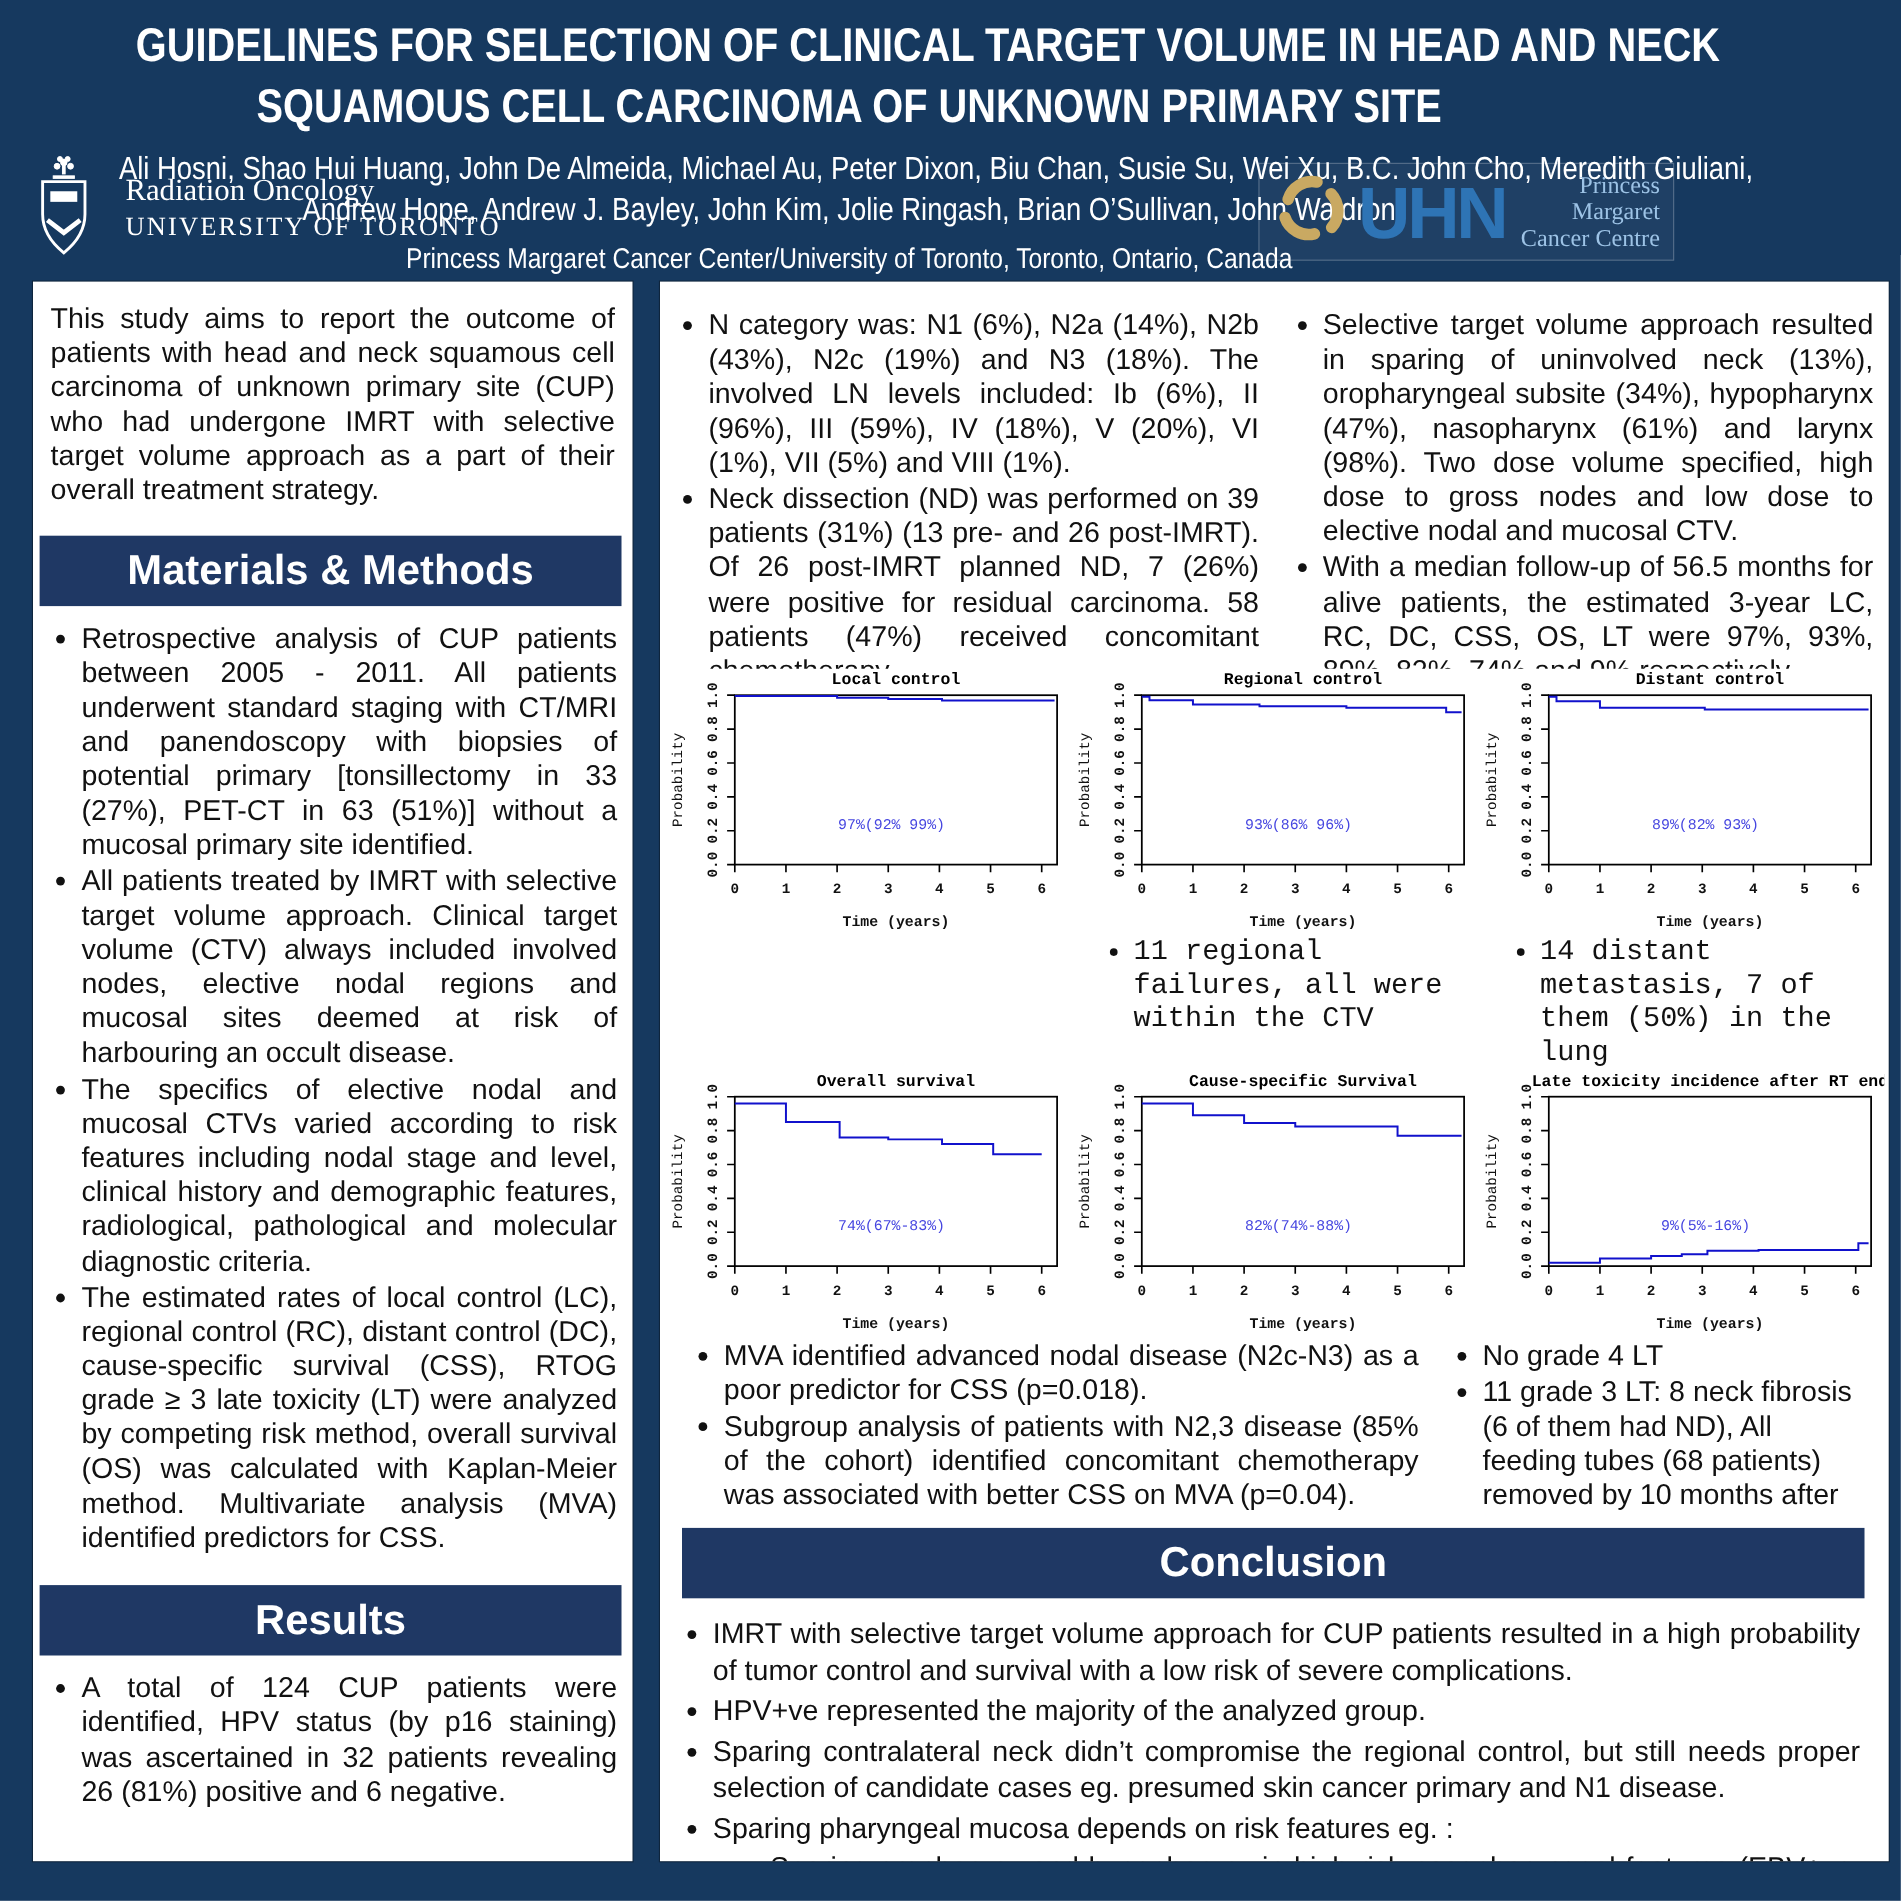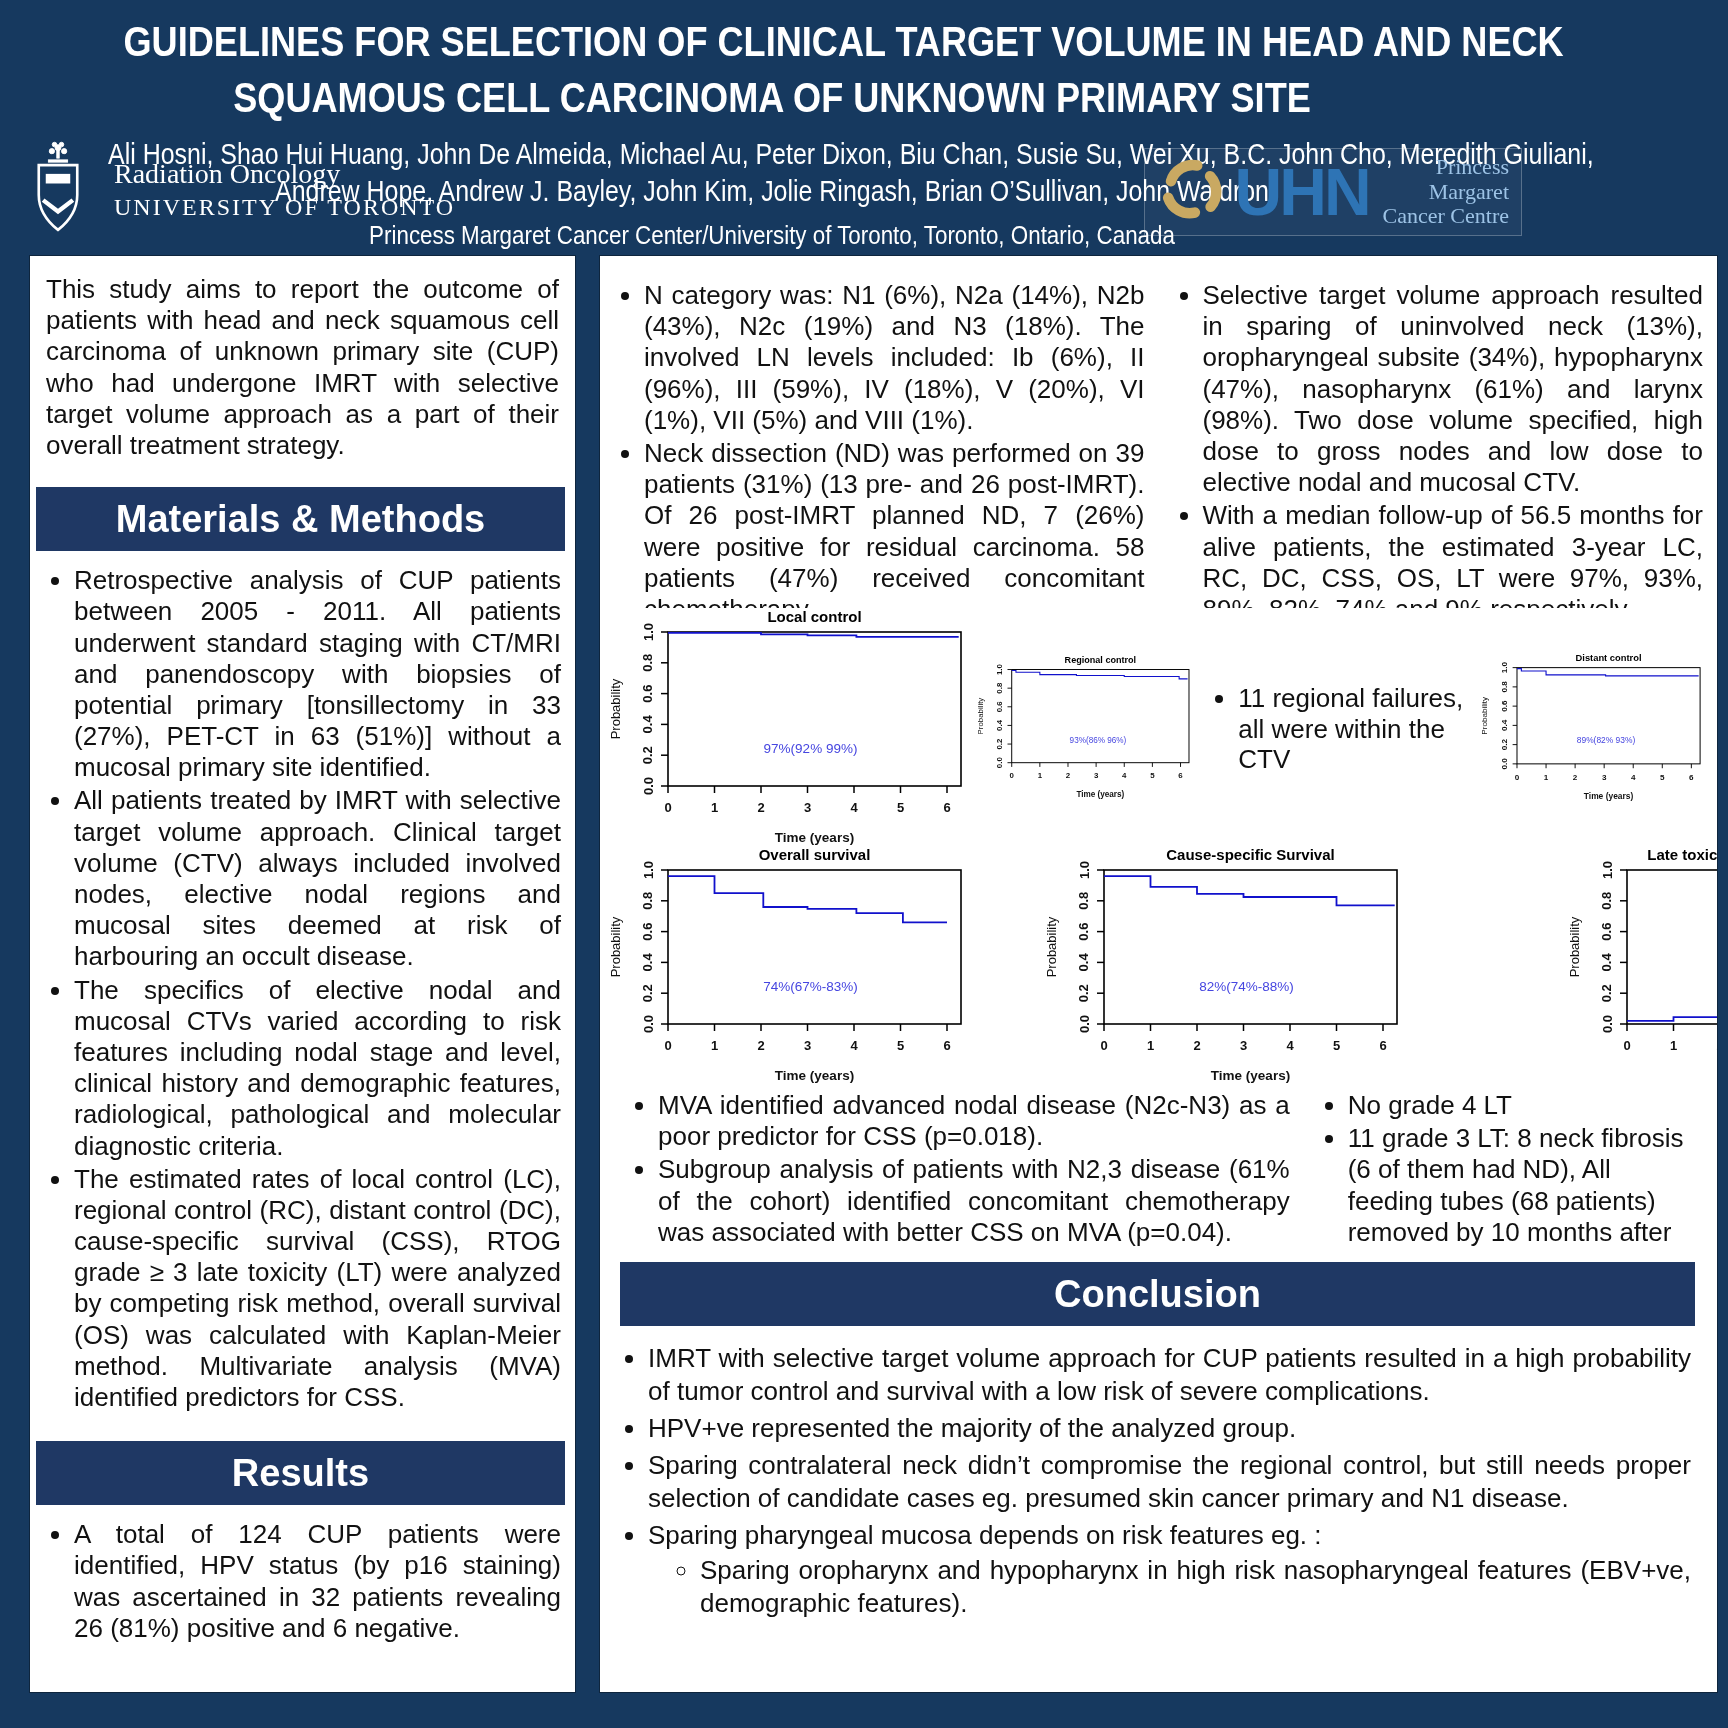--- a/index.html
+++ b/index.html
@@ -35,21 +35,21 @@
     font-size:38px;height:64px;line-height:64px;margin:10px 10px 0 6px;}
   .body-text{font-size:26px;line-height:1.2;text-align:justify;padding:18px 16px 0 16px;}
   ul.b{margin:14px 0 0 0;padding:0 14px 0 44px;list-style:disc outside;font-size:26px;line-height:1.2;}
   ul.b li{text-align:justify;margin:0 0 2px 0;}
   
   .top-cols{display:flex;height:344px;overflow:hidden;padding-top:8px;}
   .top-col{width:50%;}
   .top-col ul.b{margin-top:16px;}
   
   .charts-grid{display:grid;grid-template-columns:1fr 1fr 1fr;justify-items:center;padding:0 4px;}
-  .km-cell{display:flex;flex-direction:row;align-items:center;}
+  .km-cell{display:flex;flex-direction:column;align-items:center;font-family:Liberation Mono, monospace;}
   .km-caption{width:92%;}
   .km-caption ul{margin:4px 0 0 0;padding:0 0 0 42px;list-style:disc outside;font-size:26px;line-height:1.18;}
   .km-caption li{text-align:left;}
   
   .post-bullets{display:flex;height:168px;overflow:hidden;}
   .post-left{width:63%;}
   .post-right{width:37%;}
   .post-left ul.b{margin-top:6px;padding-left:58px;}
   .post-right ul.b{margin-top:6px;padding-left:44px;}
   .post-right ul.b li{text-align:left;}
@@ -376,21 +376,21 @@
     <path d="M64.0,174.9H110.5V171.1H157.0V168.8H184.9V167.2H208.2V164.1H254.7V163.4H345.4V157.2H354.7V157.2" fill="none" stroke="#1111CC" stroke-width="1.8"></path>
     <text x="206.5" y="145.2" font-size="13.5" text-anchor="middle" fill="#4646E0">9%(5%-16%)</text>
   </svg>
       </div>
     </div>
 
   <div class="post-bullets">
     <div class="post-left">
       <ul class="b">
           <li>MVA identified advanced nodal disease (N2c-N3) as a poor predictor for CSS (p=0.018).</li>
-          <li>Subgroup analysis of patients with N2,3 disease (61% of the cohort) identified concomitant chemotherapy was associated with better CSS on MVA (p=0.04).</li>
+          <li>Subgroup analysis of patients with N2,3 disease (85% of the cohort) identified concomitant chemotherapy was associated with better CSS on MVA (p=0.04).</li>
         </ul>
     </div>
     <div class="post-right">
       <ul class="b">
           <li>No grade 4 LT</li>
           <li>11 grade 3 LT: 8 neck fibrosis (6 of them had ND), All feeding tubes (68 patients) removed by 10 months after RT.</li>
         </ul>
     </div>
   </div>
 

